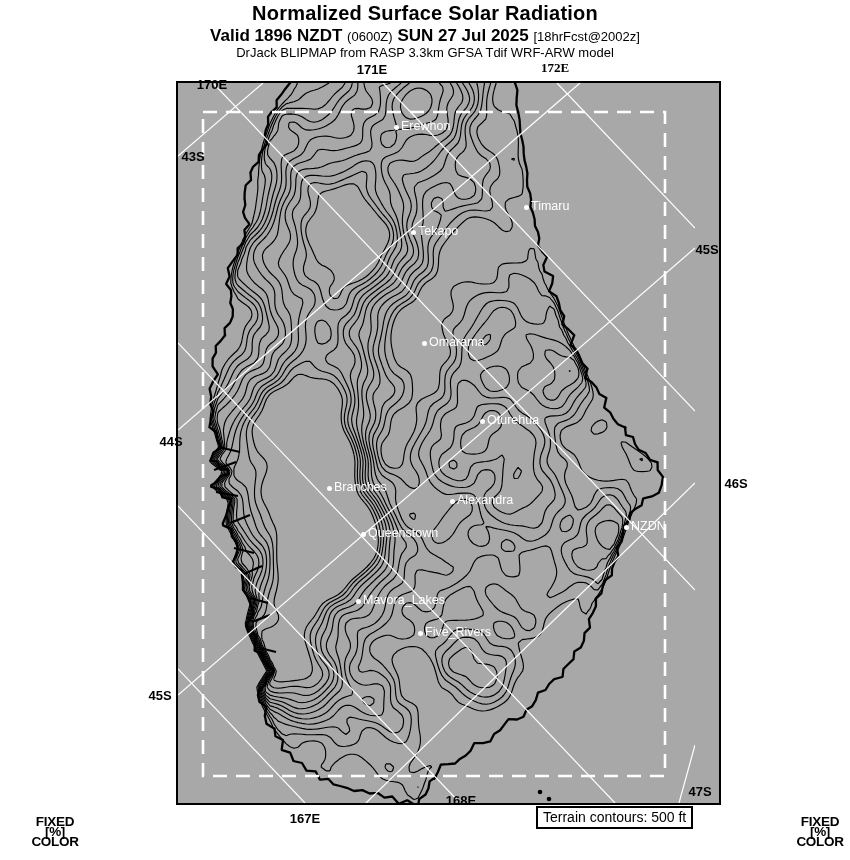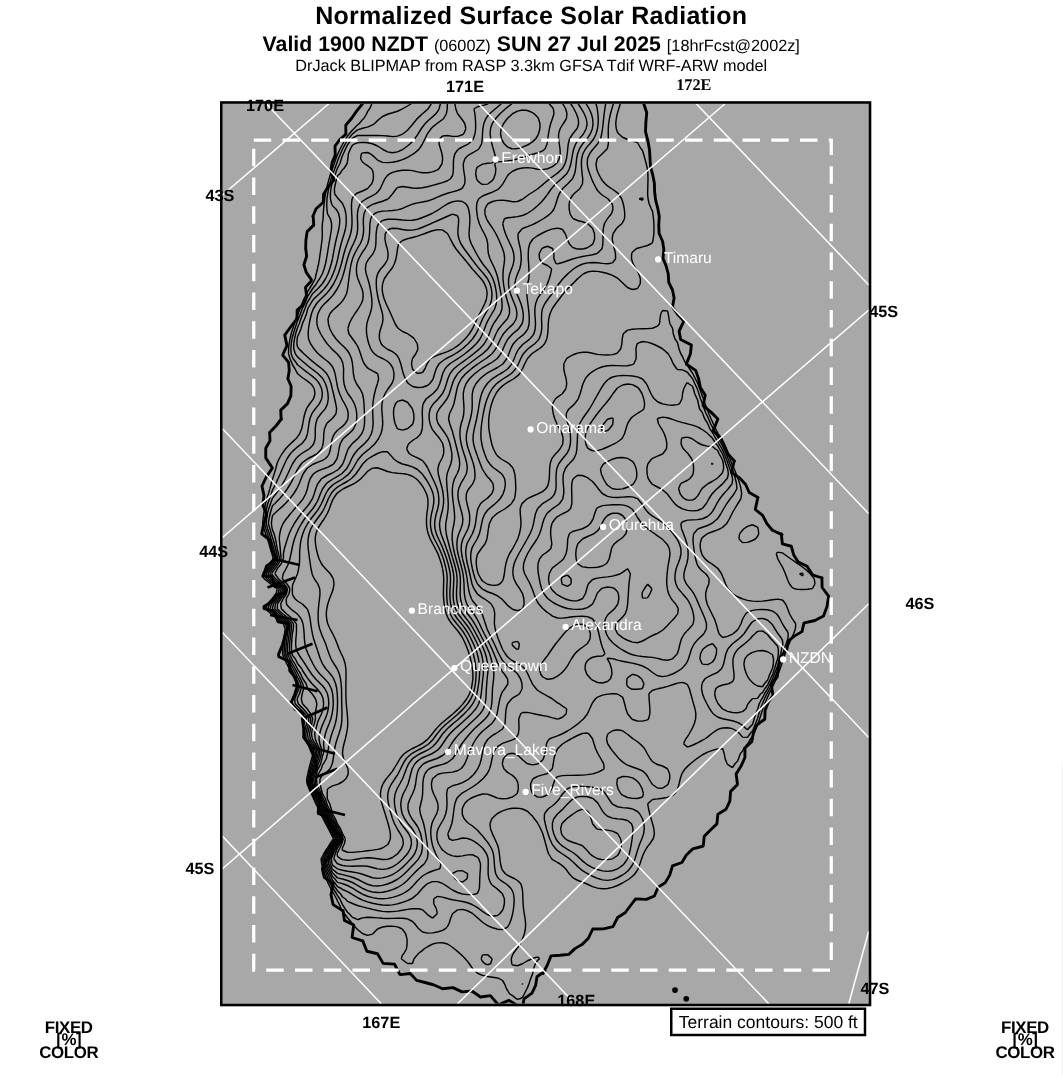--- a/index.html
+++ b/index.html
@@ -7,21 +7,21 @@
     position:relative;width:850px;height:860px;background:#ffffff;
     font-family:"Liberation Sans","DejaVu Sans",sans-serif;color:#000;overflow:hidden;
   }
   .hdr{position:absolute;left:0;width:850px;text-align:center;white-space:nowrap;}
   #title{top:2px;font-size:20px;font-weight:700;letter-spacing:0.2px;}
   #subtitle{top:26px;font-size:17px;font-weight:600;}
   #subtitle .small{font-size:13px;font-weight:500;}
   #modelline{top:45px;font-size:13px;font-weight:400;}
   #map{
     position:absolute;left:176px;top:81px;width:517px;height:720px;
-    border:2px solid #000;background:#a8a8a8;overflow:hidden;
+    border:2px solid #000;background:#a8a8a8;overflow:hidden;padding-left:24px;
   }
   #map svg{position:absolute;left:0;top:0;}
   .axis-label{
     position:absolute;transform:translate(-50%,-50%);
     font-size:13px;font-weight:700;white-space:nowrap;z-index:5;
   }
   .city{position:absolute;z-index:4;}
   .city .dot{
     position:absolute;left:-2px;top:-2px;width:5px;height:5px;border-radius:50%;background:#fff;
   }
@@ -40,21 +40,21 @@
   #corner-right{left:792px;}
 </style>
 </head>
 <body>
 
 <div id="root">
 
   <div id="title" class="hdr">Normalized Surface Solar Radiation</div>
 
   <div id="subtitle" class="hdr">
-    <span>Valid 1900 NZDT</span>
+    <span>Valid 1896 NZDT</span>
     <span class="small">(0600Z)</span>
     <span>SUN 27 Jul 2025</span>
     <span class="small">[18hrFcst@2002z]</span>
   </div>
 
   <div id="modelline" class="hdr">DrJack BLIPMAP from RASP 3.3km GFSA Tdif WRF-ARW model</div>
 
   <div id="map">
       <svg width="517" height="720" viewBox="0 0 517 720">
         <g stroke="#000000" fill="none" stroke-width="1.15">
@@ -142,21 +142,21 @@
       <div class="city" style="left: 242px; top: 550px;">
         <span class="dot"></span>
         <span class="clabel">Five_Rivers</span>
       </div>
     </div>
 
   <div id="axis-layer">
       <div class="axis-label" style="left: 212px; top: 84px;">170E</div>
       <div class="axis-label" style="left: 372px; top: 69px;">171E</div>
       <div class="axis-label" style="left: 555px; top: 68px; font-family: Liberation Serif, serif;">172E</div>
-      <div class="axis-label" style="left: 176px; top: 156px;">43S</div>
+      <div class="axis-label" style="left: 193px; top: 156px;">43S</div>
       <div class="axis-label" style="left: 171px; top: 429px; margin-top: 12px;">44S</div>
       <div class="axis-label" style="left: 160px; top: 695px;">45S</div>
       <div class="axis-label" style="left: 707px; top: 249px;">45S</div>
       <div class="axis-label" style="left: 716px; top: 483px; margin-left: 20px;">46S</div>
       <div class="axis-label" style="left: 700px; top: 745px; margin-top: 46px;">47S</div>
       <div class="axis-label" style="left: 305px; top: 818px;">167E</div>
       <div class="axis-label" style="left: 461px; top: 800px;">168E</div>
     </div>
 
   <div id="legend-box">Terrain contours: 500 ft</div>

